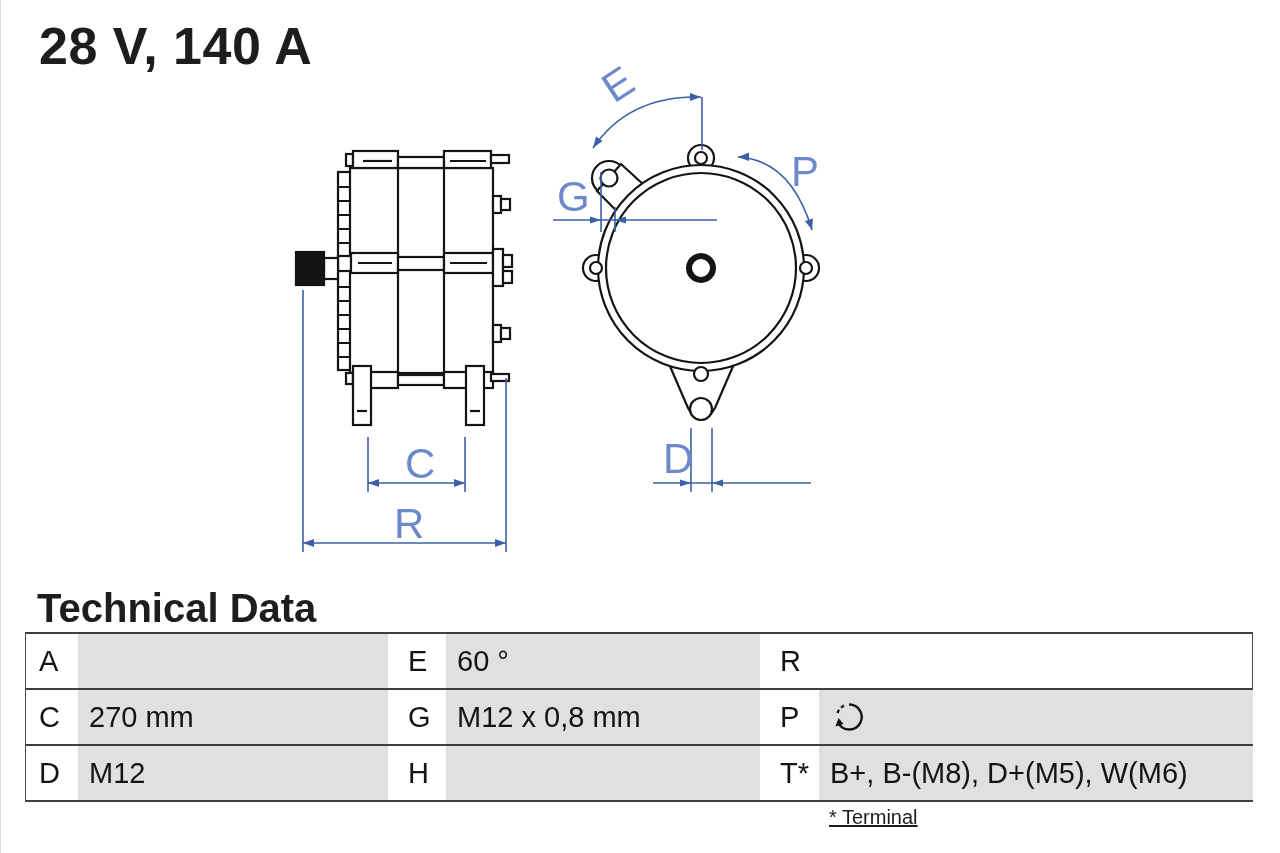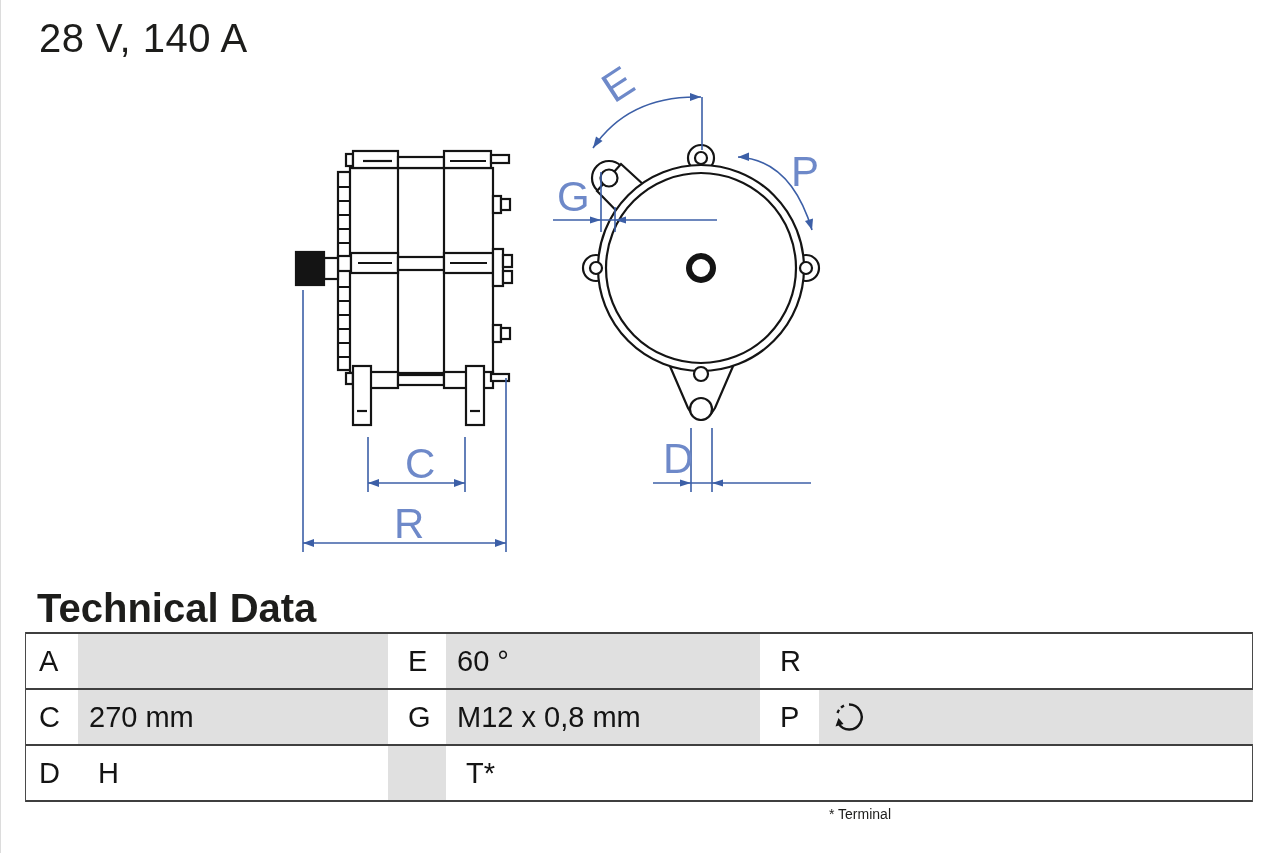--- a/index.html
+++ b/index.html
@@ -2,21 +2,21 @@
 <html><head>
 <meta charset="utf-8">
 <style>
   html,body{margin:0;padding:0;background:#fff;}
   .page{
     position:relative;width:1280px;height:853px;background:#ffffff;
     font-family:"Liberation Sans", sans-serif;color:#1d1d1b;overflow:hidden;
     border-left:1px solid #dcdcdc;box-sizing:border-box;
   }
   .title{
-    position:absolute;left:38px;top:16px;font-size:40px;font-weight:400;
+    position:absolute;left:38px;top:16px;font-size:52px;font-weight:700;
     letter-spacing:0.5px;color:#1d1d1b;white-space:pre;
   }
   .drawing-svg{position:absolute;left:0;top:0;}
   .section-heading{
     position:absolute;left:36px;top:586px;font-size:40px;font-weight:bold;color:#1d1d1b;text-align:right;
   }
   .tech-table{
     position:absolute;left:24px;top:632px;width:1228px;
     border-left:1px solid #4a4a4a;border-right:1px solid #4a4a4a;
     box-sizing:border-box;
@@ -24,21 +24,21 @@
   .t-row{
     display:grid;grid-template-columns:52px 310px 58px 314px 59px 434px;
     height:54px;border-top:2px solid #3f3f3f;box-sizing:content-box;
   }
   .t-row:last-child{border-bottom:2px solid #3f3f3f;}
   .t-cell{display:flex;align-items:center;font-size:29px;color:#141414;overflow:hidden;}
   .t-key{background:#ffffff;padding-left:13px;}
   .t-key.mid{padding-left:20px;}
   .t-val{background:#e0e0e0;padding-left:11px;white-space:pre;text-align:right;}
   .footnote{
-    position:absolute;left:828px;top:806px;font-size:14px;color:#1d1d1b;
+    position:absolute;left:828px;top:806px;font-size:20px;color:#1d1d1b;text-decoration:underline;
   }
   .rot-icon{margin-left:1px;}
 </style>
 </head>
 <body>
 
 <div class="page">
 
   <div class="title">28 V, 140 A</div>
 
@@ -182,21 +182,23 @@
       <div class="t-cell t-val">
         <svg class="rot-icon" width="36" height="36" viewBox="0 0 36 36">
           <path d="M18,5.5 A12.5,12.5 0 1 1 7.5,24.5" fill="none" stroke="#141414" stroke-width="2.4"></path>
           <path d="M6.5,14 A12.5,12.5 0 0 1 14,6.2" fill="none" stroke="#141414" stroke-width="2.4" stroke-dasharray="3.5,3"></path>
           <polygon points="4.5,27.5 12.5,25 7.5,19" fill="#141414"></polygon>
         </svg>
       </div>
     </div>
     <div class="t-row">
       <div class="t-cell t-key">D</div>
+      <div class="t-cell t-val">M12</div>
       <div class="t-cell t-key mid">H</div>
       <div class="t-cell t-val"></div>
       <div class="t-cell t-key mid">T*</div>
+      <div class="t-cell t-val">B+, B-(M8), D+(M5), W(M6)</div>
     </div>
   </div>
 
   <div class="footnote">* Terminal</div>
 
 </div>
 
 </body></html>

